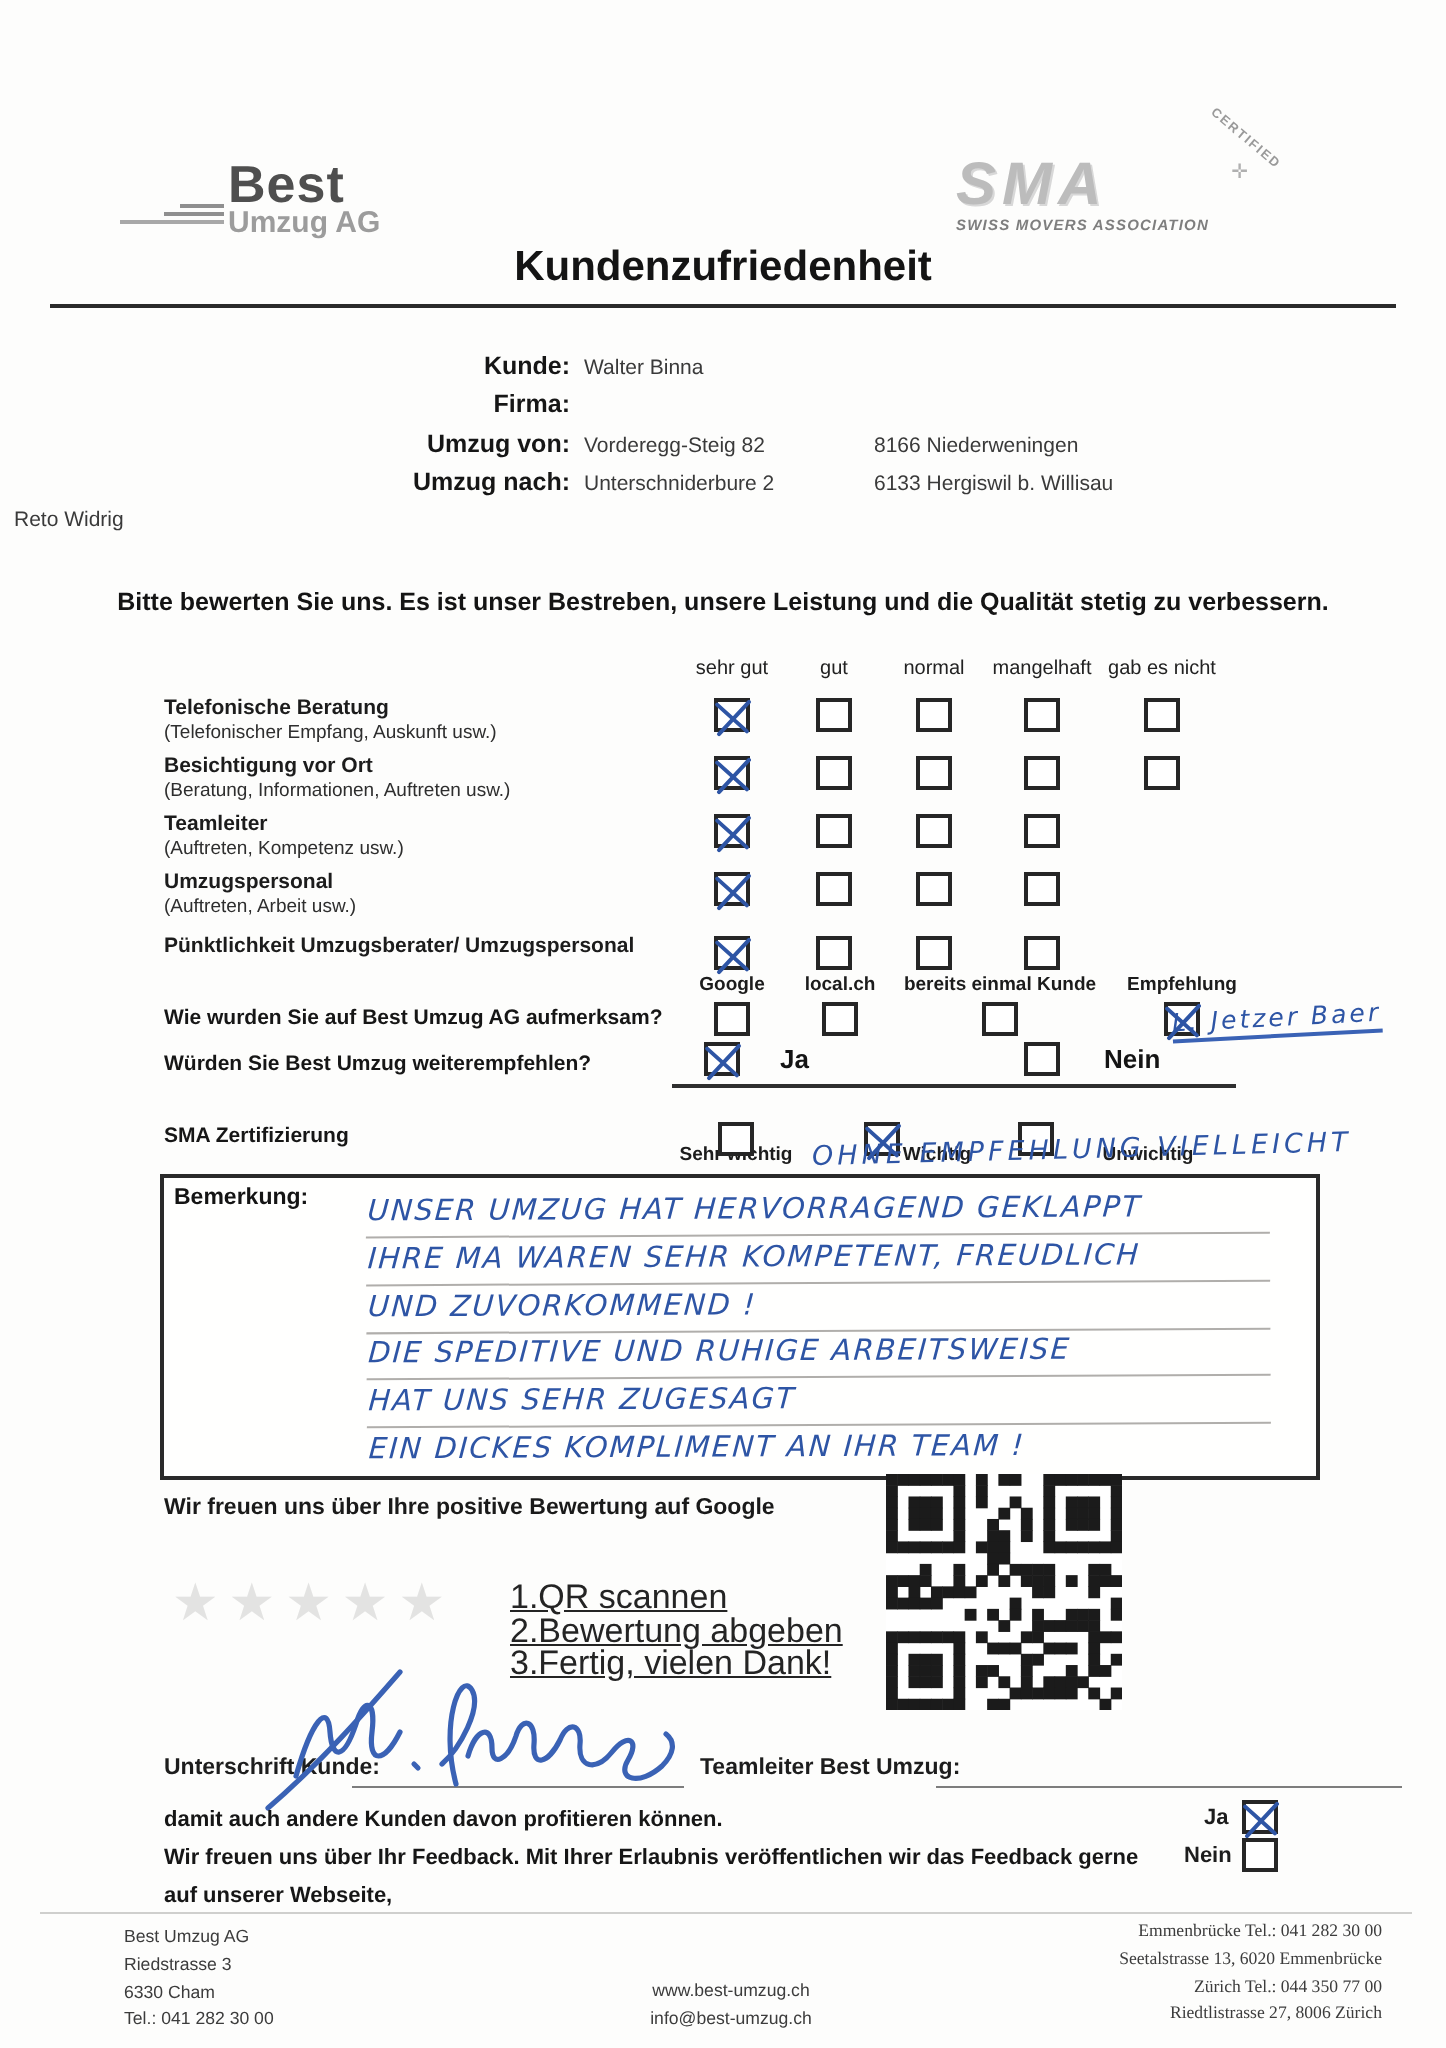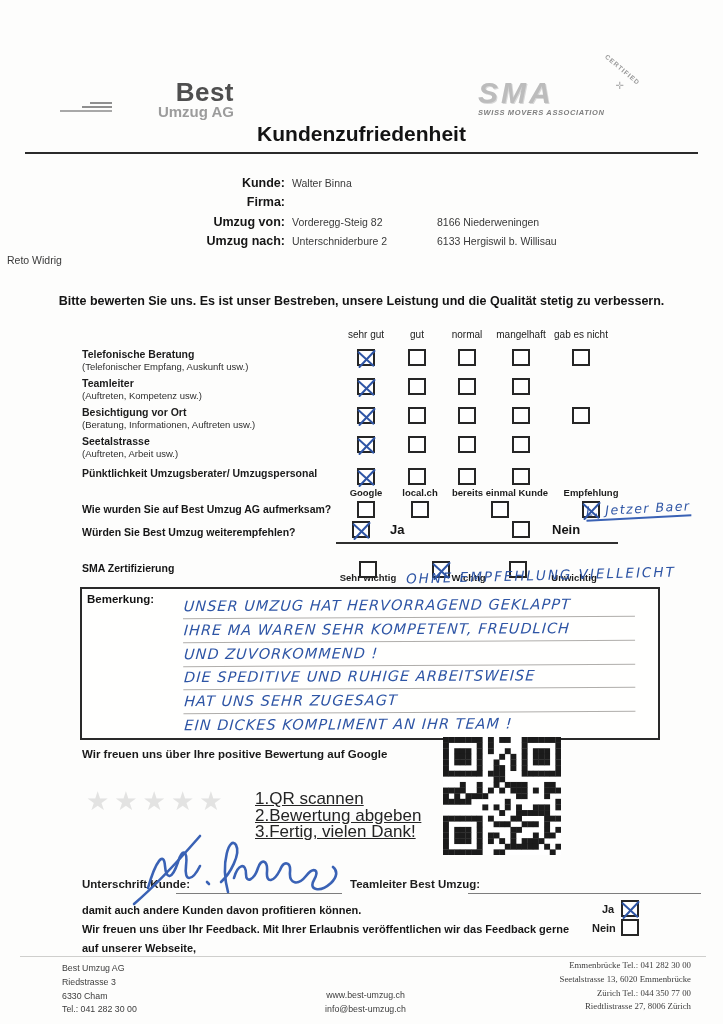--- a/index.html
+++ b/index.html
@@ -1,20 +1,20 @@
 <!DOCTYPE html>
 <html><head>
 <meta charset="utf-8">
 <style>
   html,body{margin:0;padding:0;background:#e8e8e8;}
   .page{position:relative;width:723px;height:1024px;margin:0 auto;background:#fdfdfc;
         font-family:"Liberation Sans",sans-serif;color:#1d1d1d;overflow:hidden;}
 
   
-  .best-logo{position:absolute;left:84px;top:80px;width:150px;text-align:right;}
+  .best-logo{position:absolute;left:84px;top:80px;width:150px;}
   .best-line1{font-size:26px;font-weight:bold;color:#4f4f4f;line-height:24px;margin-left:30px;letter-spacing:.5px;}
   .best-line2{font-size:15px;font-weight:bold;color:#9c9c9c;margin-left:30px;line-height:16px;}
   .best-speed{position:absolute;left:-4px;top:22px;width:32px;height:14px;}
   .best-speed i{position:absolute;right:0;height:2px;background:#8f8f8f;display:block;}
   .best-speed i:nth-child(1){top:0;width:22px;}
   .best-speed i:nth-child(2){top:4px;width:30px;}
   .best-speed i:nth-child(3){top:8px;width:26px;}
   .best-underline{position:absolute;left:-24px;top:30px;width:52px;height:2px;background:#a8a8a8;}
 
   .sma-logo{position:absolute;left:478px;top:80px;width:150px;}
@@ -221,64 +221,64 @@
           <span class="rcell">
             <span class="cb"></span>
           </span>
           <span class="rcell">
             <span class="cb"></span>
           </span>
         </div>
     </div>
     <div class="rrow">
       <div class="rlabel">
+        <div class="main">Besichtigung vor Ort</div>
+        <div class="sub">(Beratung, Informationen, Auftreten usw.)</div>
+      </div>
+      <div class="rating-cells">
+          <span class="rcell">
+            <span class="cb checked"></span>
+          </span>
+          <span class="rcell">
+            <span class="cb"></span>
+          </span>
+          <span class="rcell">
+            <span class="cb"></span>
+          </span>
+          <span class="rcell">
+            <span class="cb"></span>
+          </span>
+          <span class="rcell">
+            <span class="cb"></span>
+          </span>
+        </div>
+    </div>
+    <div class="rrow">
+      <div class="rlabel">
         <div class="main">Teamleiter</div>
         <div class="sub">(Auftreten, Kompetenz usw.)</div>
       </div>
       <div class="rating-cells">
           <span class="rcell">
             <span class="cb checked"></span>
           </span>
           <span class="rcell">
             <span class="cb"></span>
           </span>
           <span class="rcell">
             <span class="cb"></span>
           </span>
           <span class="rcell">
             <span class="cb"></span>
           </span>
         </div>
     </div>
     <div class="rrow">
       <div class="rlabel">
-        <div class="main">Besichtigung vor Ort</div>
-        <div class="sub">(Beratung, Informationen, Auftreten usw.)</div>
-      </div>
-      <div class="rating-cells">
-          <span class="rcell">
-            <span class="cb checked"></span>
-          </span>
-          <span class="rcell">
-            <span class="cb"></span>
-          </span>
-          <span class="rcell">
-            <span class="cb"></span>
-          </span>
-          <span class="rcell">
-            <span class="cb"></span>
-          </span>
-          <span class="rcell">
-            <span class="cb"></span>
-          </span>
-        </div>
-    </div>
-    <div class="rrow">
-      <div class="rlabel">
-        <div class="main">Seetalstrasse</div>
+        <div class="main">Umzugspersonal</div>
         <div class="sub">(Auftreten, Arbeit usw.)</div>
       </div>
       <div class="rating-cells">
           <span class="rcell">
             <span class="cb checked"></span>
           </span>
           <span class="rcell">
             <span class="cb"></span>
           </span>
           <span class="rcell">

